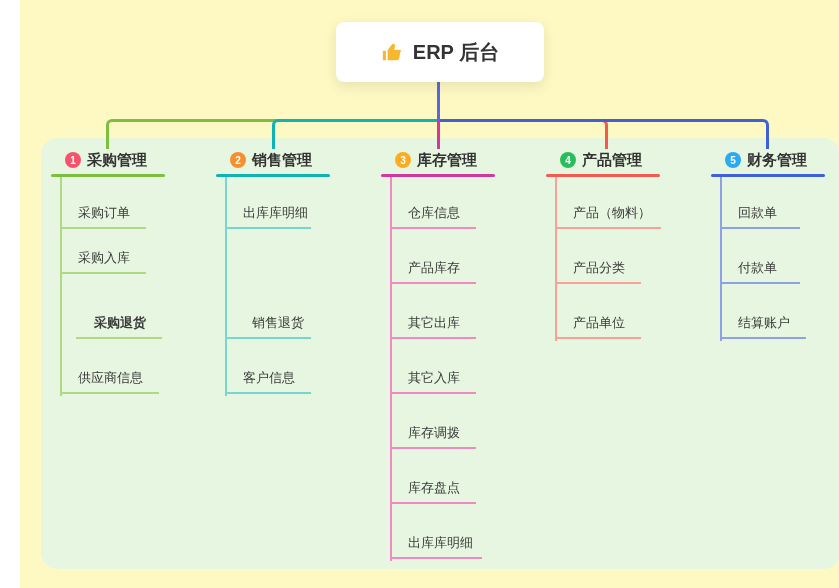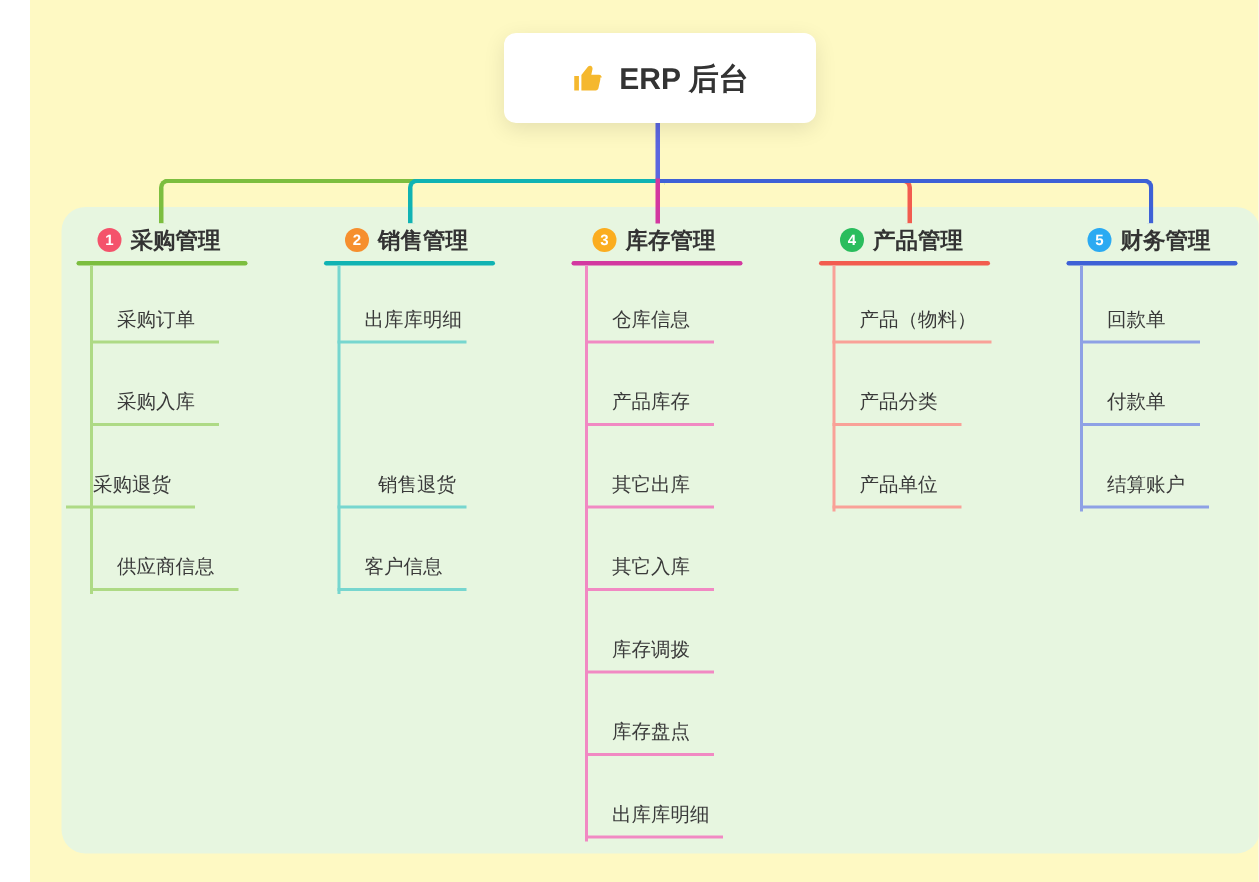--- a/index.html
+++ b/index.html
@@ -56,22 +56,22 @@
 
   <div class="branch" style="--c: #7cbe3f; --cl: #aeda85; --badge: #f4536b;">
     <div class="elbow-left" style="left:86px;top:119px;width:334px;height:27px;"></div>
     <div class="bhead" style="left:45px;top:150px;">
       <span class="badge">1</span>
       <span class="btitle">采购管理</span>
     </div>
     <div class="bline" style="left:31px;top:174px;width:114px;"></div>
     <div class="spine" style="left:40px;top:177px;height:219px;"></div>
     <div class="child" style="left:40px;top:203px;width:86px;">采购订单</div>
-    <div class="child" style="left:40px;top:258px;width:86px;">采购入库</div>
-    <div class="child" style="left:24px;top:313px;width:86px;">采购退货</div>
+    <div class="child" style="left:40px;top:248px;width:86px;">采购入库</div>
+    <div class="child" style="left:56px;top:313px;width:86px;font-weight:bold;">采购退货</div>
     <div class="child" style="left:40px;top:368px;width:99px;">供应商信息</div>
   </div>
 
   <div class="branch" style="--c: #10b3b3; --cl: #77d6cf; --badge: #f68f2e;">
     <div class="elbow-left" style="left:252px;top:119px;width:168px;height:27px;"></div>
     <div class="bhead" style="left:210px;top:150px;">
       <span class="badge">2</span>
       <span class="btitle">销售管理</span>
     </div>
     <div class="bline" style="left:196px;top:174px;width:114px;"></div>

